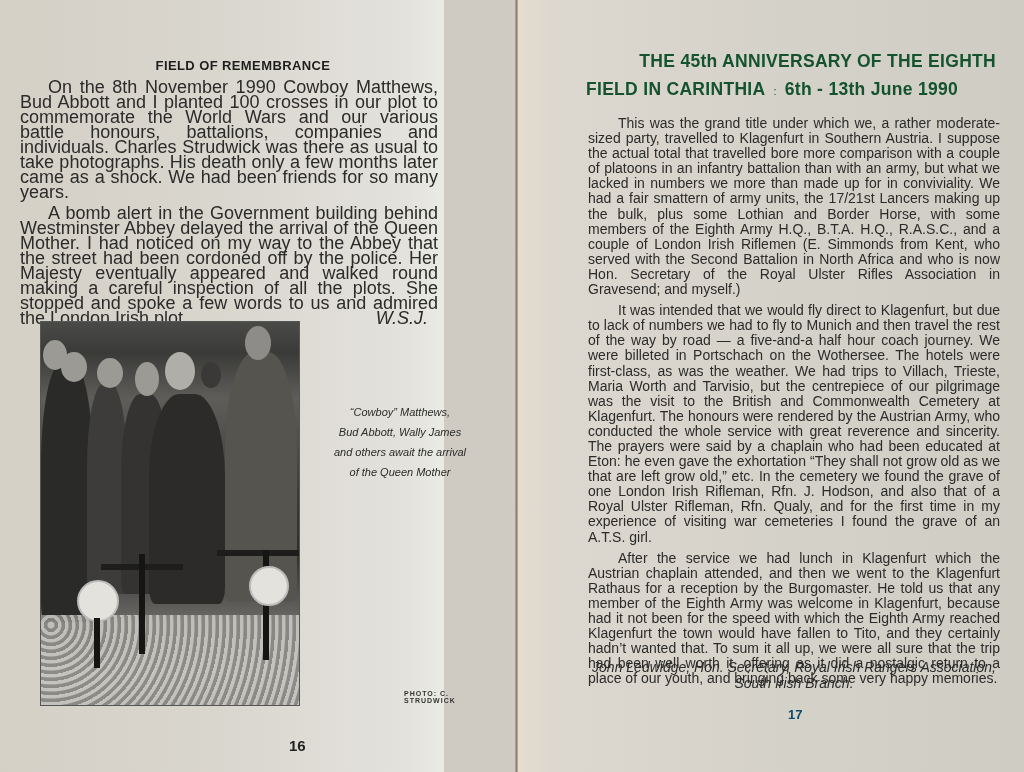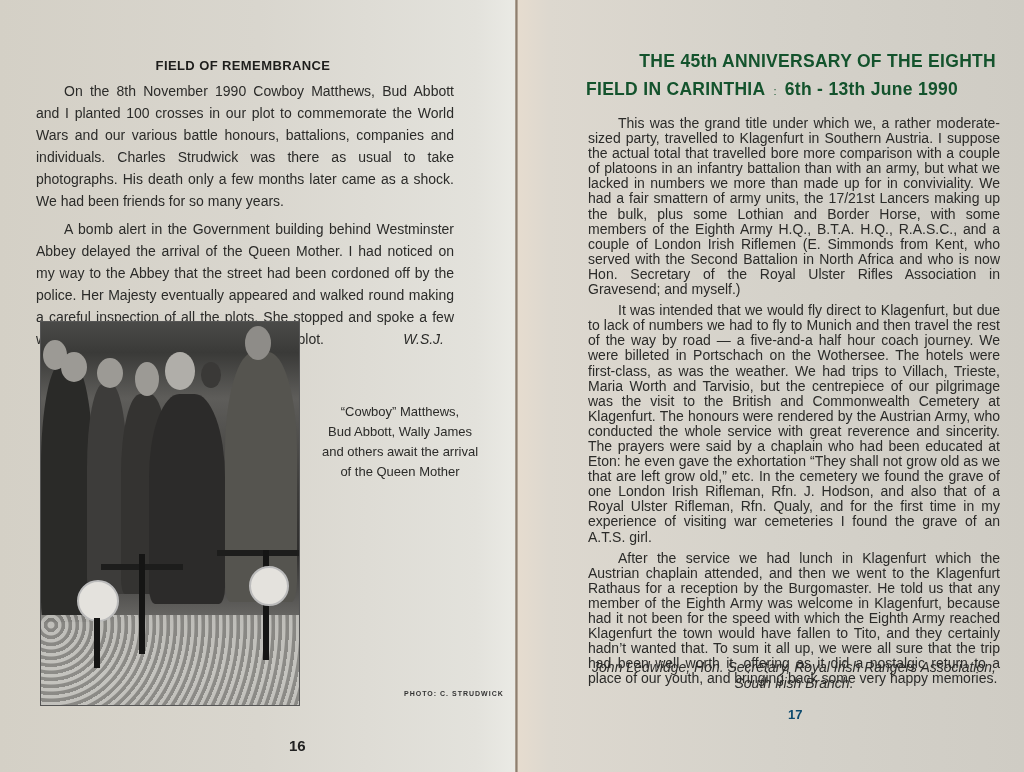--- a/index.html
+++ b/index.html
@@ -4,59 +4,59 @@
 <style>
   html, body { margin:0; padding:0; }
   body {
     width:1024px; height:772px; overflow:hidden; position:relative;
     background:#cfcbc3;
     font-family:"Liberation Sans", sans-serif;
     color:#2a2a28;
   }
   .page { position:absolute; top:0; height:772px; }
   .page-left {
-    left:0; width:518px;
+    left:0; width:444px;
     background:linear-gradient(90deg,#d4d0c6 0%,#d9d6ce 50%,#e3e2dc 92%,#ebebe6 100%);
   }
   .page-right {
     left:518px; width:506px;
     background:linear-gradient(90deg,#e6dccf 0%,#ddd8cf 6%,#d5d2ca 50%,#cfccc4 100%);
   }
   .gutter {
     position:absolute; left:515px; top:0; width:3px; height:772px;
     background:linear-gradient(90deg,#b9ad9e,#8e7f70,#c7b9a9);
   }
   .heading-left {
     position:absolute; left:148px; top:58px; width:190px;
     font-weight:bold; font-size:13px; letter-spacing:0.4px; text-align:center; color:#1e1e1c;
   }
   .body-left {
-    position:absolute; left:36px; top:80px; width:418px;
-    font-size:14px; line-height:22px; text-align:justify; color:#2b2b29;
+    position:absolute; left:20px; top:80px; width:418px;
+    font-size:18px; line-height:15px; text-align:justify; color:#2b2b29;
   }
   .body-left p { margin:0 0 6px 0; text-indent:28px; }
   .sig { font-style:italic; float:right; margin-right:10px; }
   .photo {
     position:absolute; left:40px; top:321px; width:258px; height:383px;
     background:
       radial-gradient(circle at 98px 598px, #e2e0dc 0 16px, transparent 17px),
       linear-gradient(180deg,#4a4a48 0%,#3a3a38 8%,#5e5d5a 20%,#3c3b39 45%,#2f2e2d 60%,#6a6966 78%,#a9a8a4 92%,#8d8c88 100%);
     border:1px solid #555;
     overflow:hidden;
   }
   .photo .fig { position:absolute; background:#2a2a28; border-radius:40% 40% 8% 8%; }
   .photo .head { position:absolute; background:#9c9a95; border-radius:50%; }
   .photo .wreath { position:absolute; background:#e4e2dd; border-radius:50%; border:2px solid #bbb; }
   .photo .cross-v { position:absolute; background:#151514; width:6px; }
   .photo .cross-h { position:absolute; background:#1d1d1c; height:6px; }
   .photo .grass { position:absolute; left:0; bottom:0; width:100%; height:90px;
     background:repeating-radial-gradient(circle at 10px 10px,#c8c7c2 0 3px,#8a8985 4px 7px); opacity:.9; }
   .caption {
     position:absolute; left:312px; top:402px; width:176px;
-    font-size:13px; line-height:20px; text-align:center; color:#2b2b29;
+    font-style:italic; font-size:11px; line-height:20px; text-align:center; color:#2b2b29;
   }
   .credit {
     position:absolute; left:404px; top:690px;
     font-size:7px; font-weight:bold; letter-spacing:1px; color:#333;
   }
   .pageno-left {
     position:absolute; left:289px; top:737px; font-weight:bold; font-size:15px; color:#222;
   }
   .heading-right {
     position:absolute; left:586px; top:47px; width:410px;

